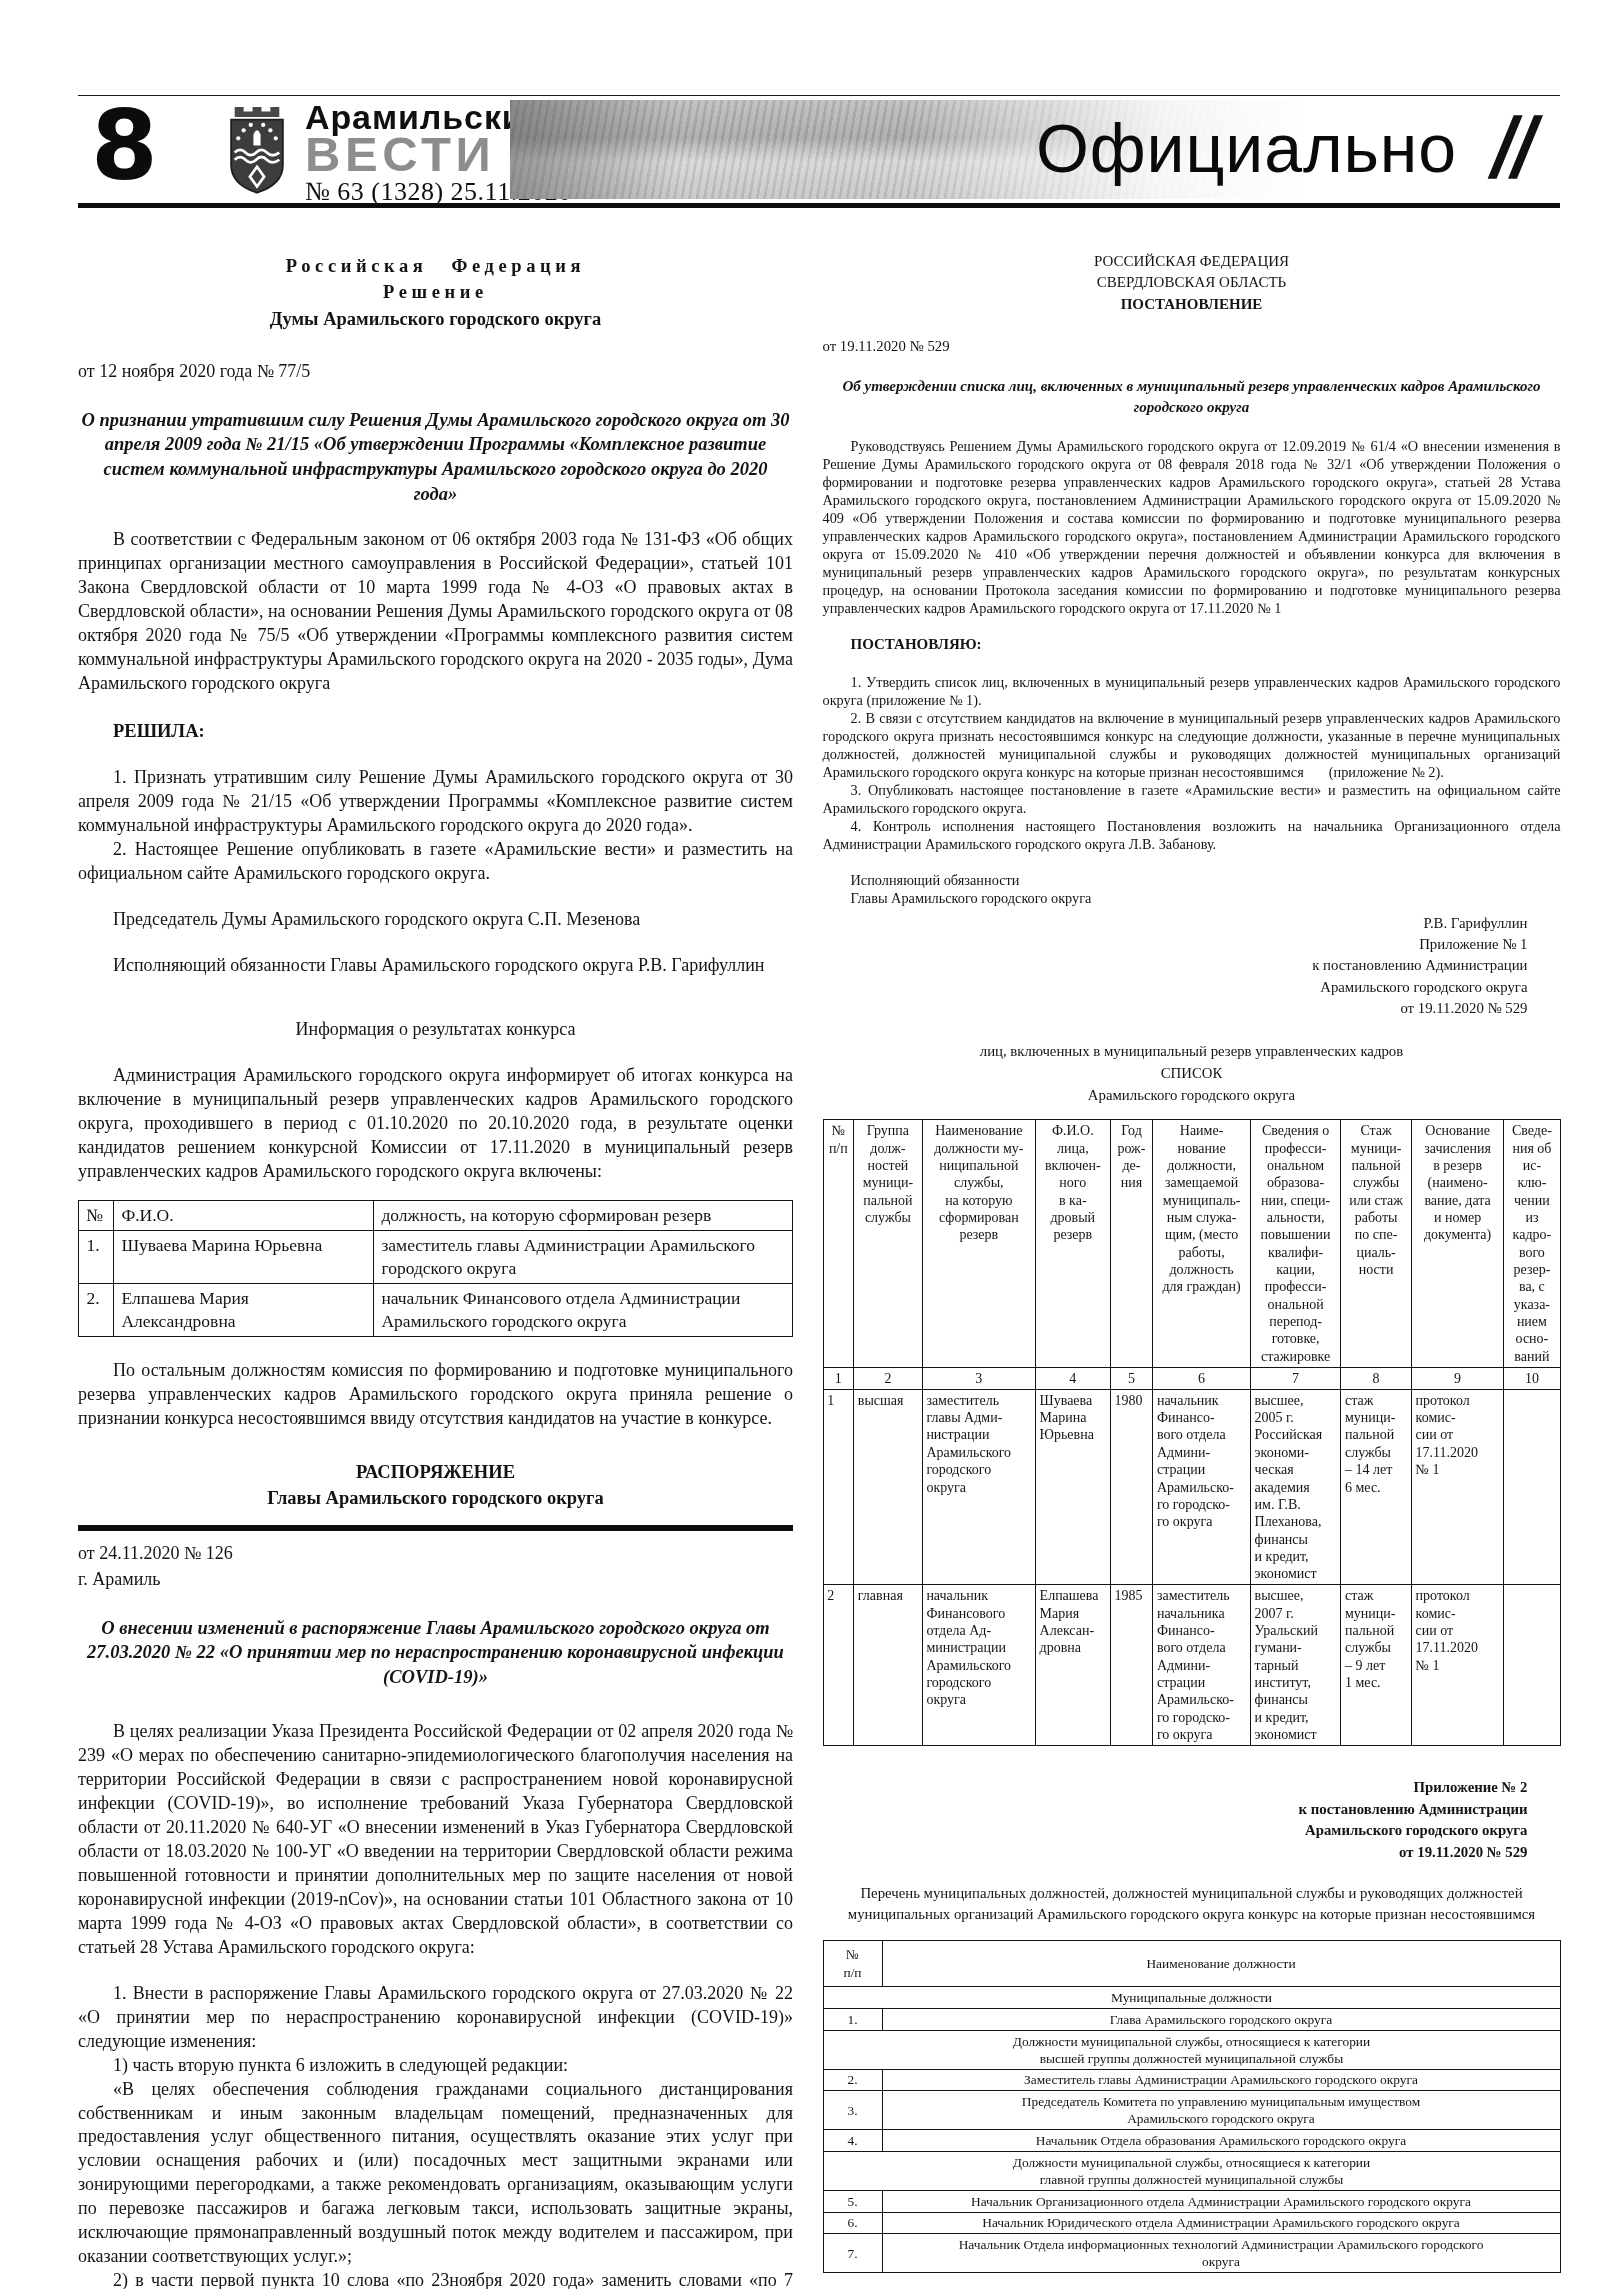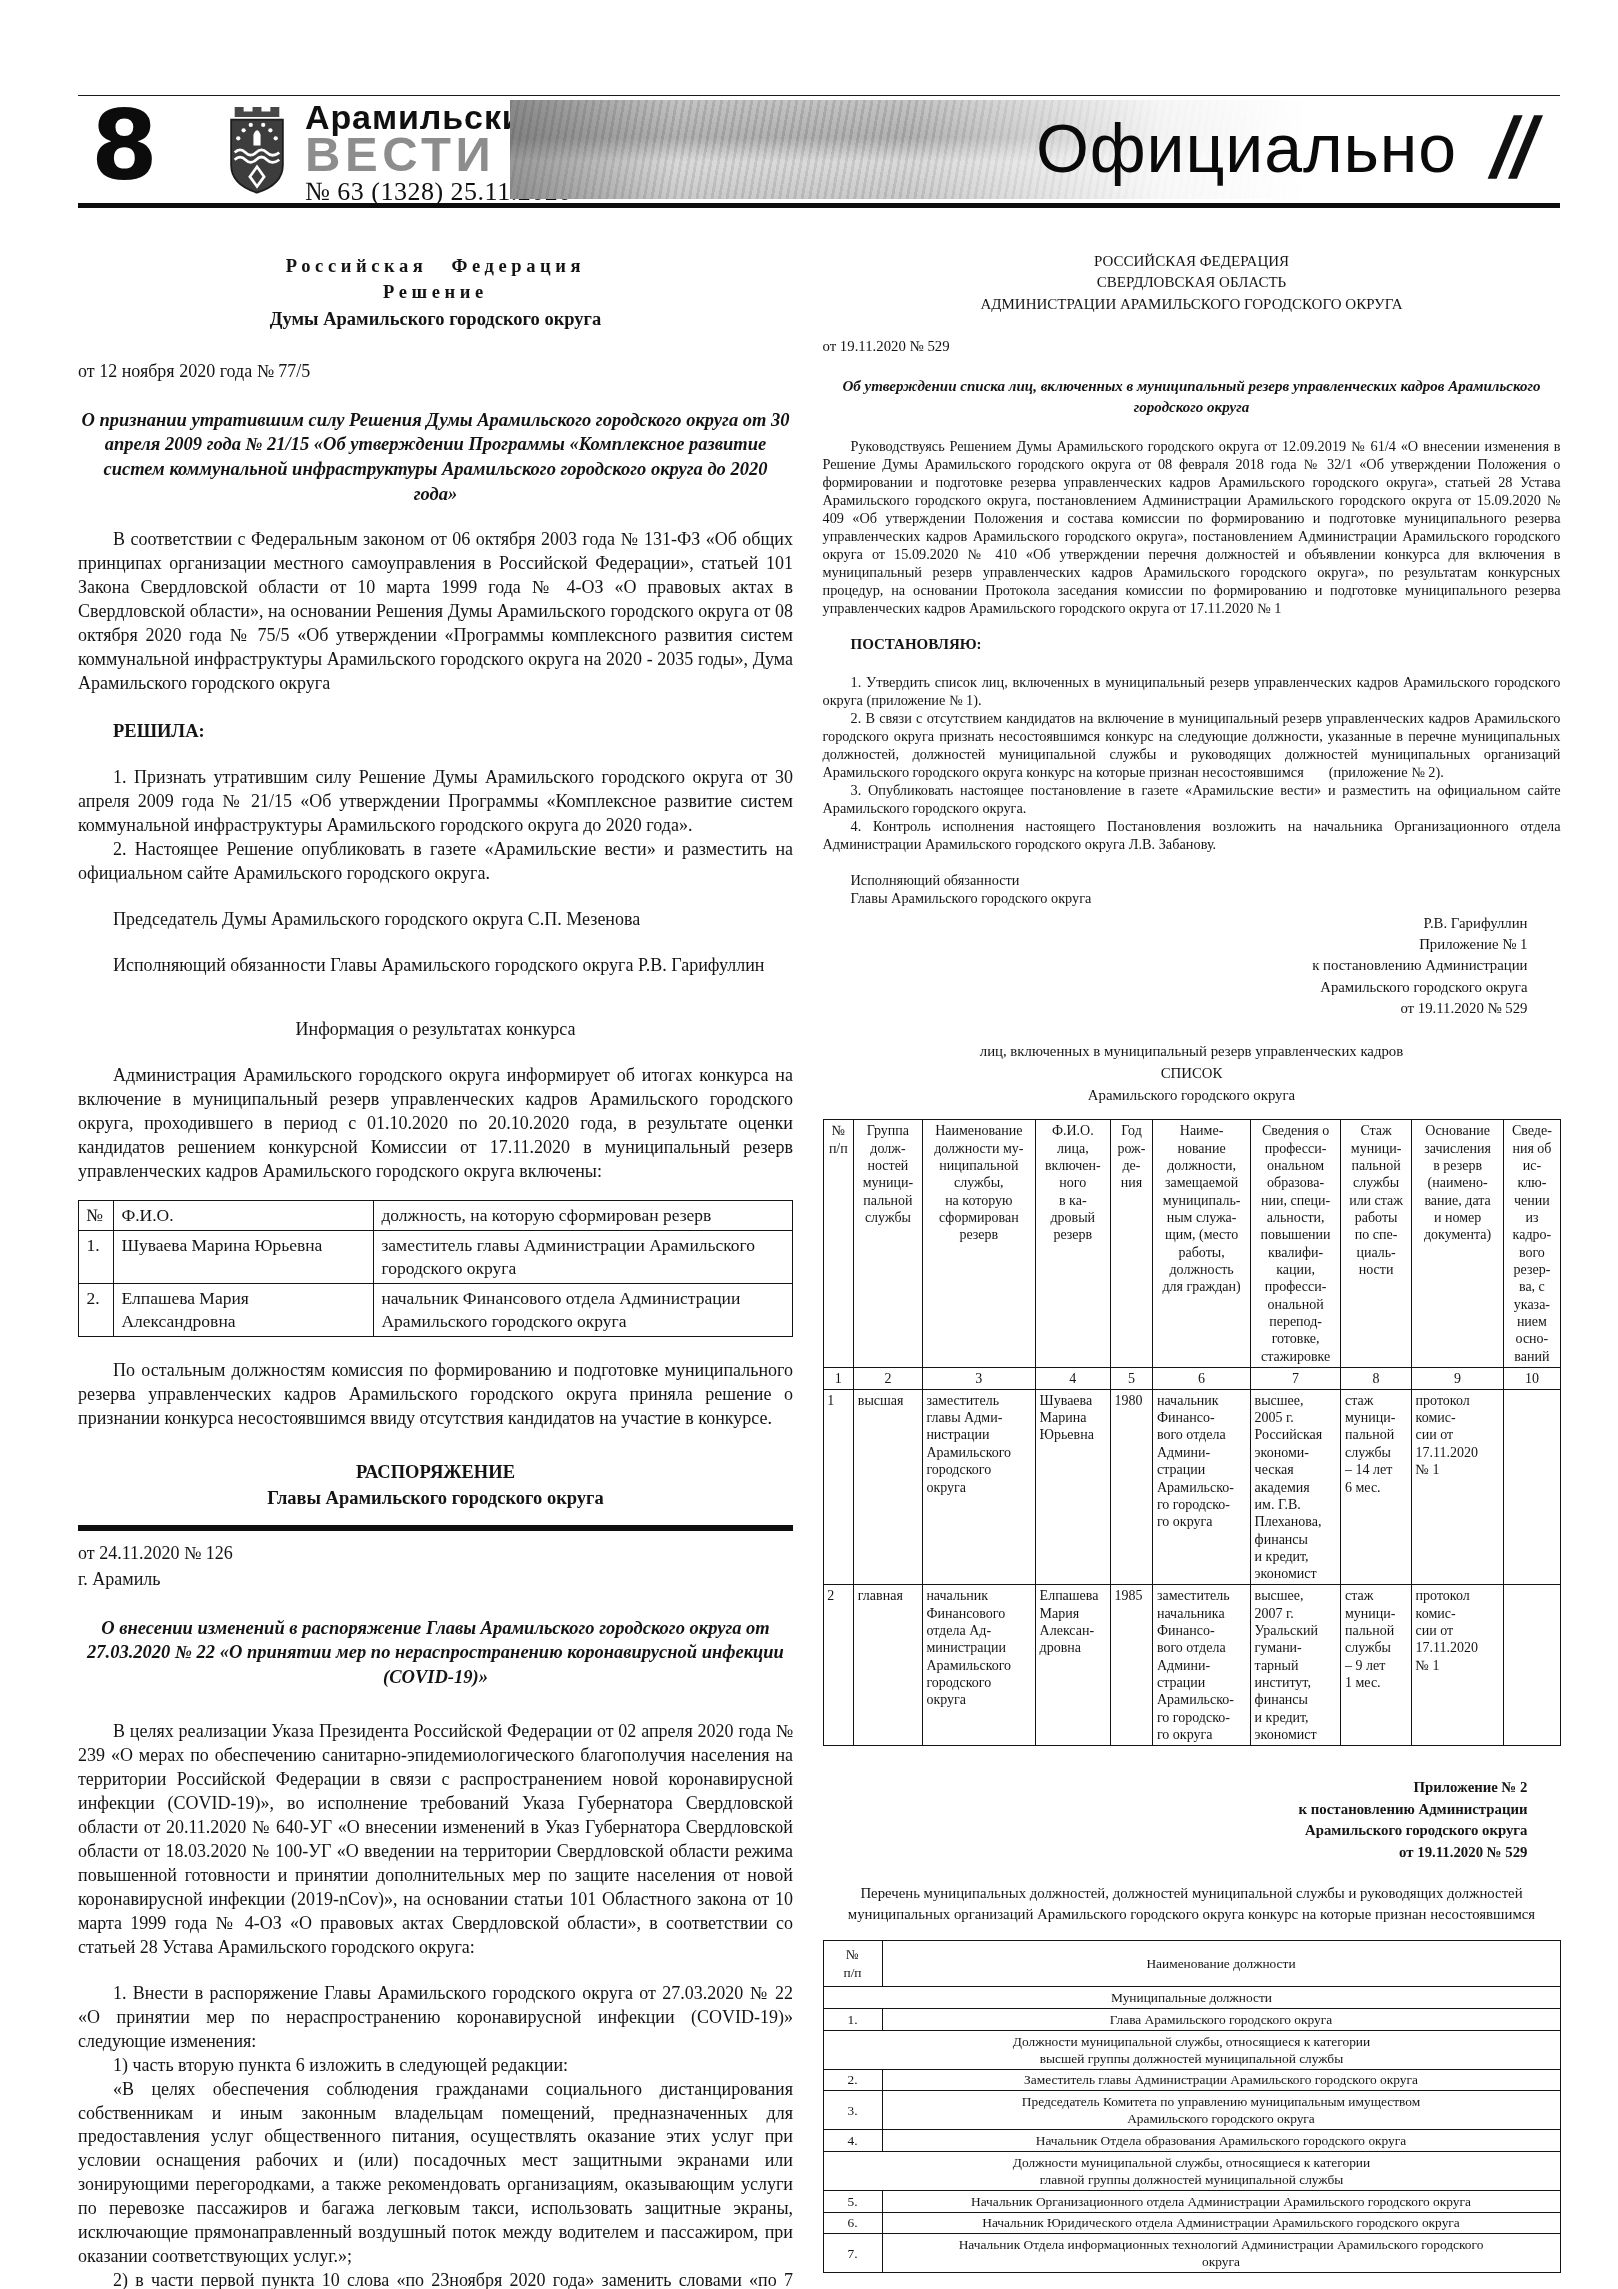--- a/index.html
+++ b/index.html
@@ -175,21 +175,21 @@
         <p class="p">3) часть вторую пункта 10 после слов «по 23 ноября 2020 года» дополнить словами «, с 24 ноября по 7 декабря 2020 года»;</p>
 
       </div>
 
     </section>
 
     <section class="col-right">
       <div class="r-head">
         <div>РОССИЙСКАЯ ФЕДЕРАЦИЯ</div>
         <div>СВЕРДЛОВСКАЯ ОБЛАСТЬ</div>
-        <div>АДМИНИСТРАЦИИ АРАМИЛЬСКОГО ГОРОДСКОГО ОКРУГА</div>
+        <div class="bold">ПОСТАНОВЛЕНИЕ</div>
       </div>
       <p class="r-date">от 19.11.2020 № 529</p>
       <p class="r-title">Об утверждении списка лиц, включенных в муниципальный резерв управленческих кадров Арамильского городского округа</p>
       <p class="rp first">Руководствуясь Решением Думы Арамильского городского округа от 12.09.2019 № 61/4 «О внесении изменения в Решение Думы Арамильского городского округа от 08 февраля 2018 года № 32/1 «Об утверждении Положения о формировании и подготовке резерва управленческих кадров Арамильского городского округа», статьей 28 Устава Арамильского городского округа, постановлением Администрации Арамильского городского округа от 15.09.2020 № 409 «Об утверждении Положения и состава комиссии по формированию и подготовке муниципального резерва управленческих кадров Арамильского городского округа», постановлением Администрации Арамильского городского округа от 15.09.2020 № 410 «Об утверждении перечня должностей и объявлении конкурса для включения в муниципальный резерв управленческих кадров Арамильского городского округа», по результатам конкурсных процедур, на основании Протокола заседания комиссии по формированию и подготовке муниципального резерва управленческих кадров Арамильского городского округа от 17.11.2020 № 1</p>
       <p class="r-resolve">ПОСТАНОВЛЯЮ:</p>
       <p class="rp">1. Утвердить список лиц, включенных в муниципальный резерв управленческих кадров Арамильского городского округа (приложение № 1).</p>
       <p class="rp">2.  В связи с отсутствием кандидатов на включение в муниципальный резерв управленческих кадров Арамильского городского округа признать несостоявшимся конкурс на следующие должности, указанные в перечне муниципальных должностей, должностей муниципальной службы и руководящих должностей муниципальных организаций Арамильского городского округа конкурс на которые признан несостоявшимся&nbsp;&nbsp;&nbsp;&nbsp;&nbsp;&nbsp;&nbsp;(приложение № 2).</p>
       <p class="rp">3. Опубликовать настоящее постановление в газете «Арамильские вести» и разместить на официальном сайте Арамильского городского округа.</p>
       <p class="rp">4. Контроль исполнения настоящего Постановления возложить на начальника Организационного отдела Администрации Арамильского городского округа Л.В. Забанову.</p>
       <p class="rp r-sig" style="text-indent:28px; text-align:left">Исполняющий обязанности</p>

